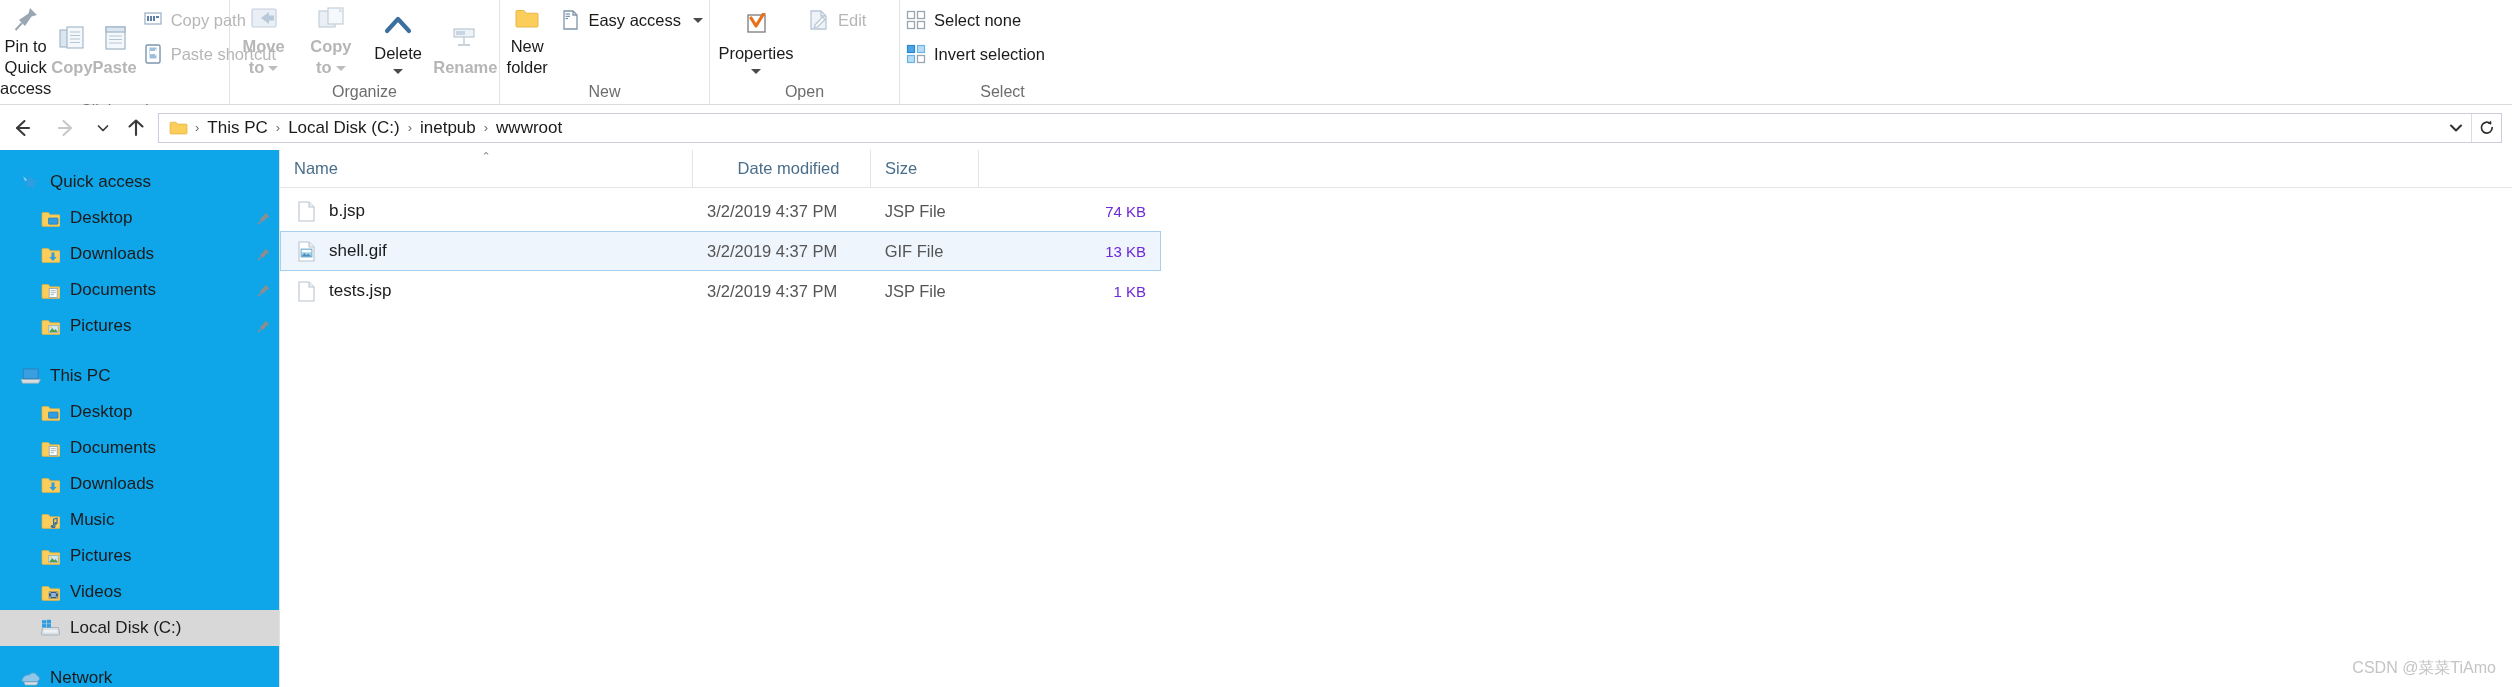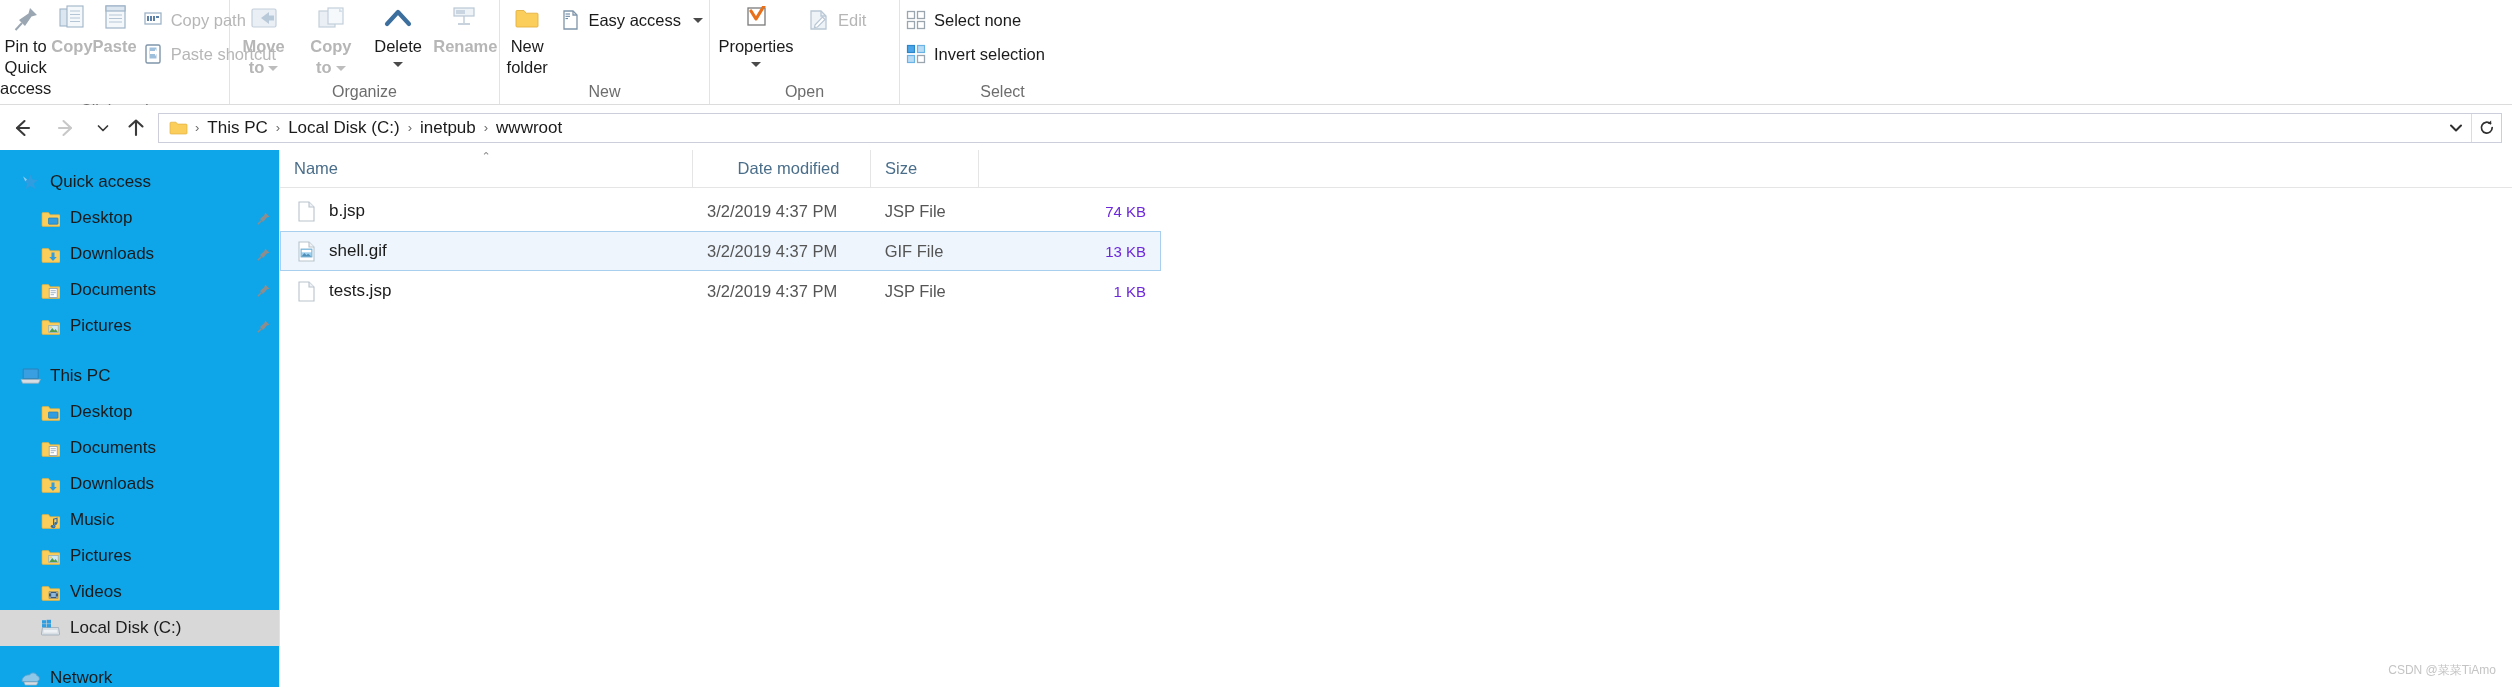--- a/index.html
+++ b/index.html
@@ -58,21 +58,21 @@
     width: 100%;
   }
 
   
   .btn-big {
     width: 92px;
     min-height: 76px;
     display: flex;
     flex-direction: column;
     align-items: center;
-    justify-content: flex-start;
+    justify-content: flex-end;
     padding-top: 2px;
     cursor: default;
     text-align: center;
   }
   .btn-big .bicon {
     height: 30px;
     display: flex;
     align-items: center;
     justify-content: center;
   }
@@ -310,21 +310,21 @@
   .cell-size {
     font-size: 15px; color: #6d28d9; padding-right: 14px;
     text-align: right; box-sizing: border-box; white-space: nowrap;
   }
 
   
   .watermark {
     position: absolute;
     right: 16px;
     bottom: 8px;
-    font-size: 12px;
+    font-size: 16px;
     color: #c4c4c4;
     white-space: nowrap;
     pointer-events: none;
   }
 </style>
 </head>
 <body>
 
 <div id="app">
 

